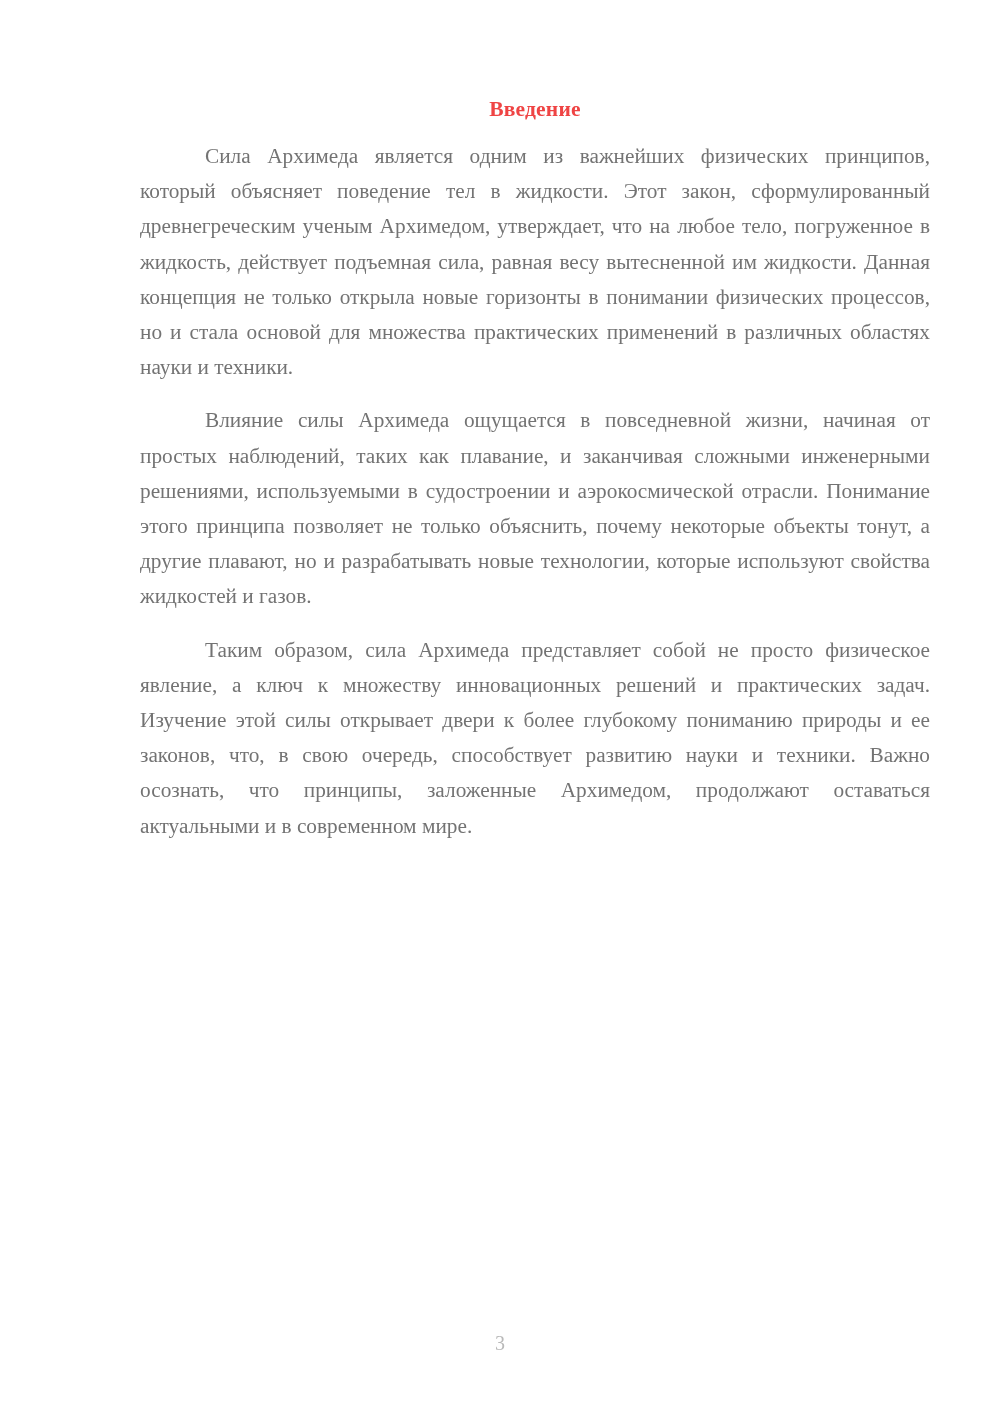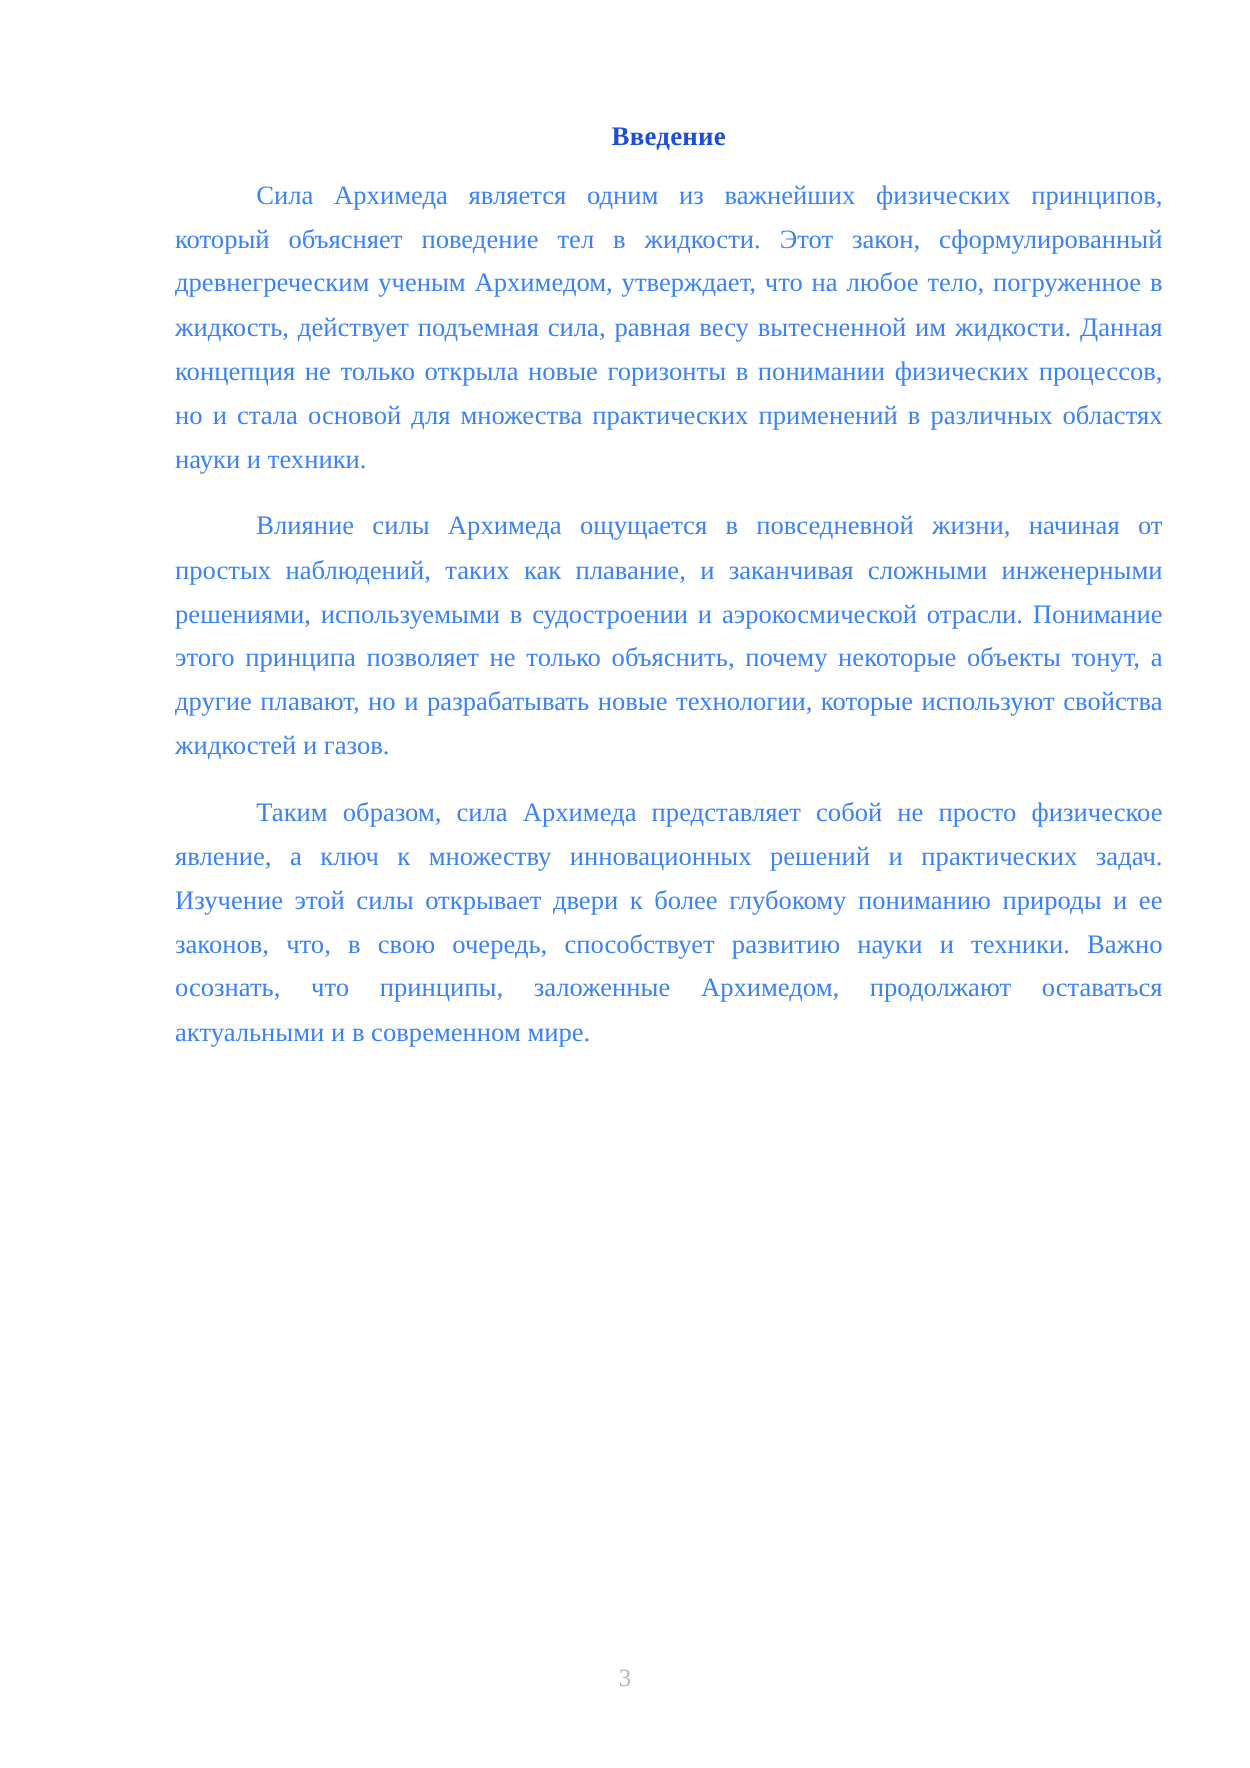--- a/index.html
+++ b/index.html
@@ -33,32 +33,32 @@
     width: 790px;
   }
 
   .doc-title {
     font-size: 21.5px;
     font-weight: bold;
     text-align: center;
     line-height: 35px;
     margin: 0 0 12px 0;
     letter-spacing: 0.2px;
-    color: #1d4ed8;
+    color: #ef4444;
   }
 
   .body-par {
     font-size: 21.3px;
     line-height: 35.2px;
     text-align: justify;
     text-justify: inter-word;
     text-indent: 65px;
     margin: 0 0 18px 0;
     hyphens: none;
-    color: #3b82f6;
+    color: #737373;
   }
 
   .body-par:last-of-type {
     margin-bottom: 0;
   }
 
   
   .page-number {
     position: absolute;
     left: 0;

